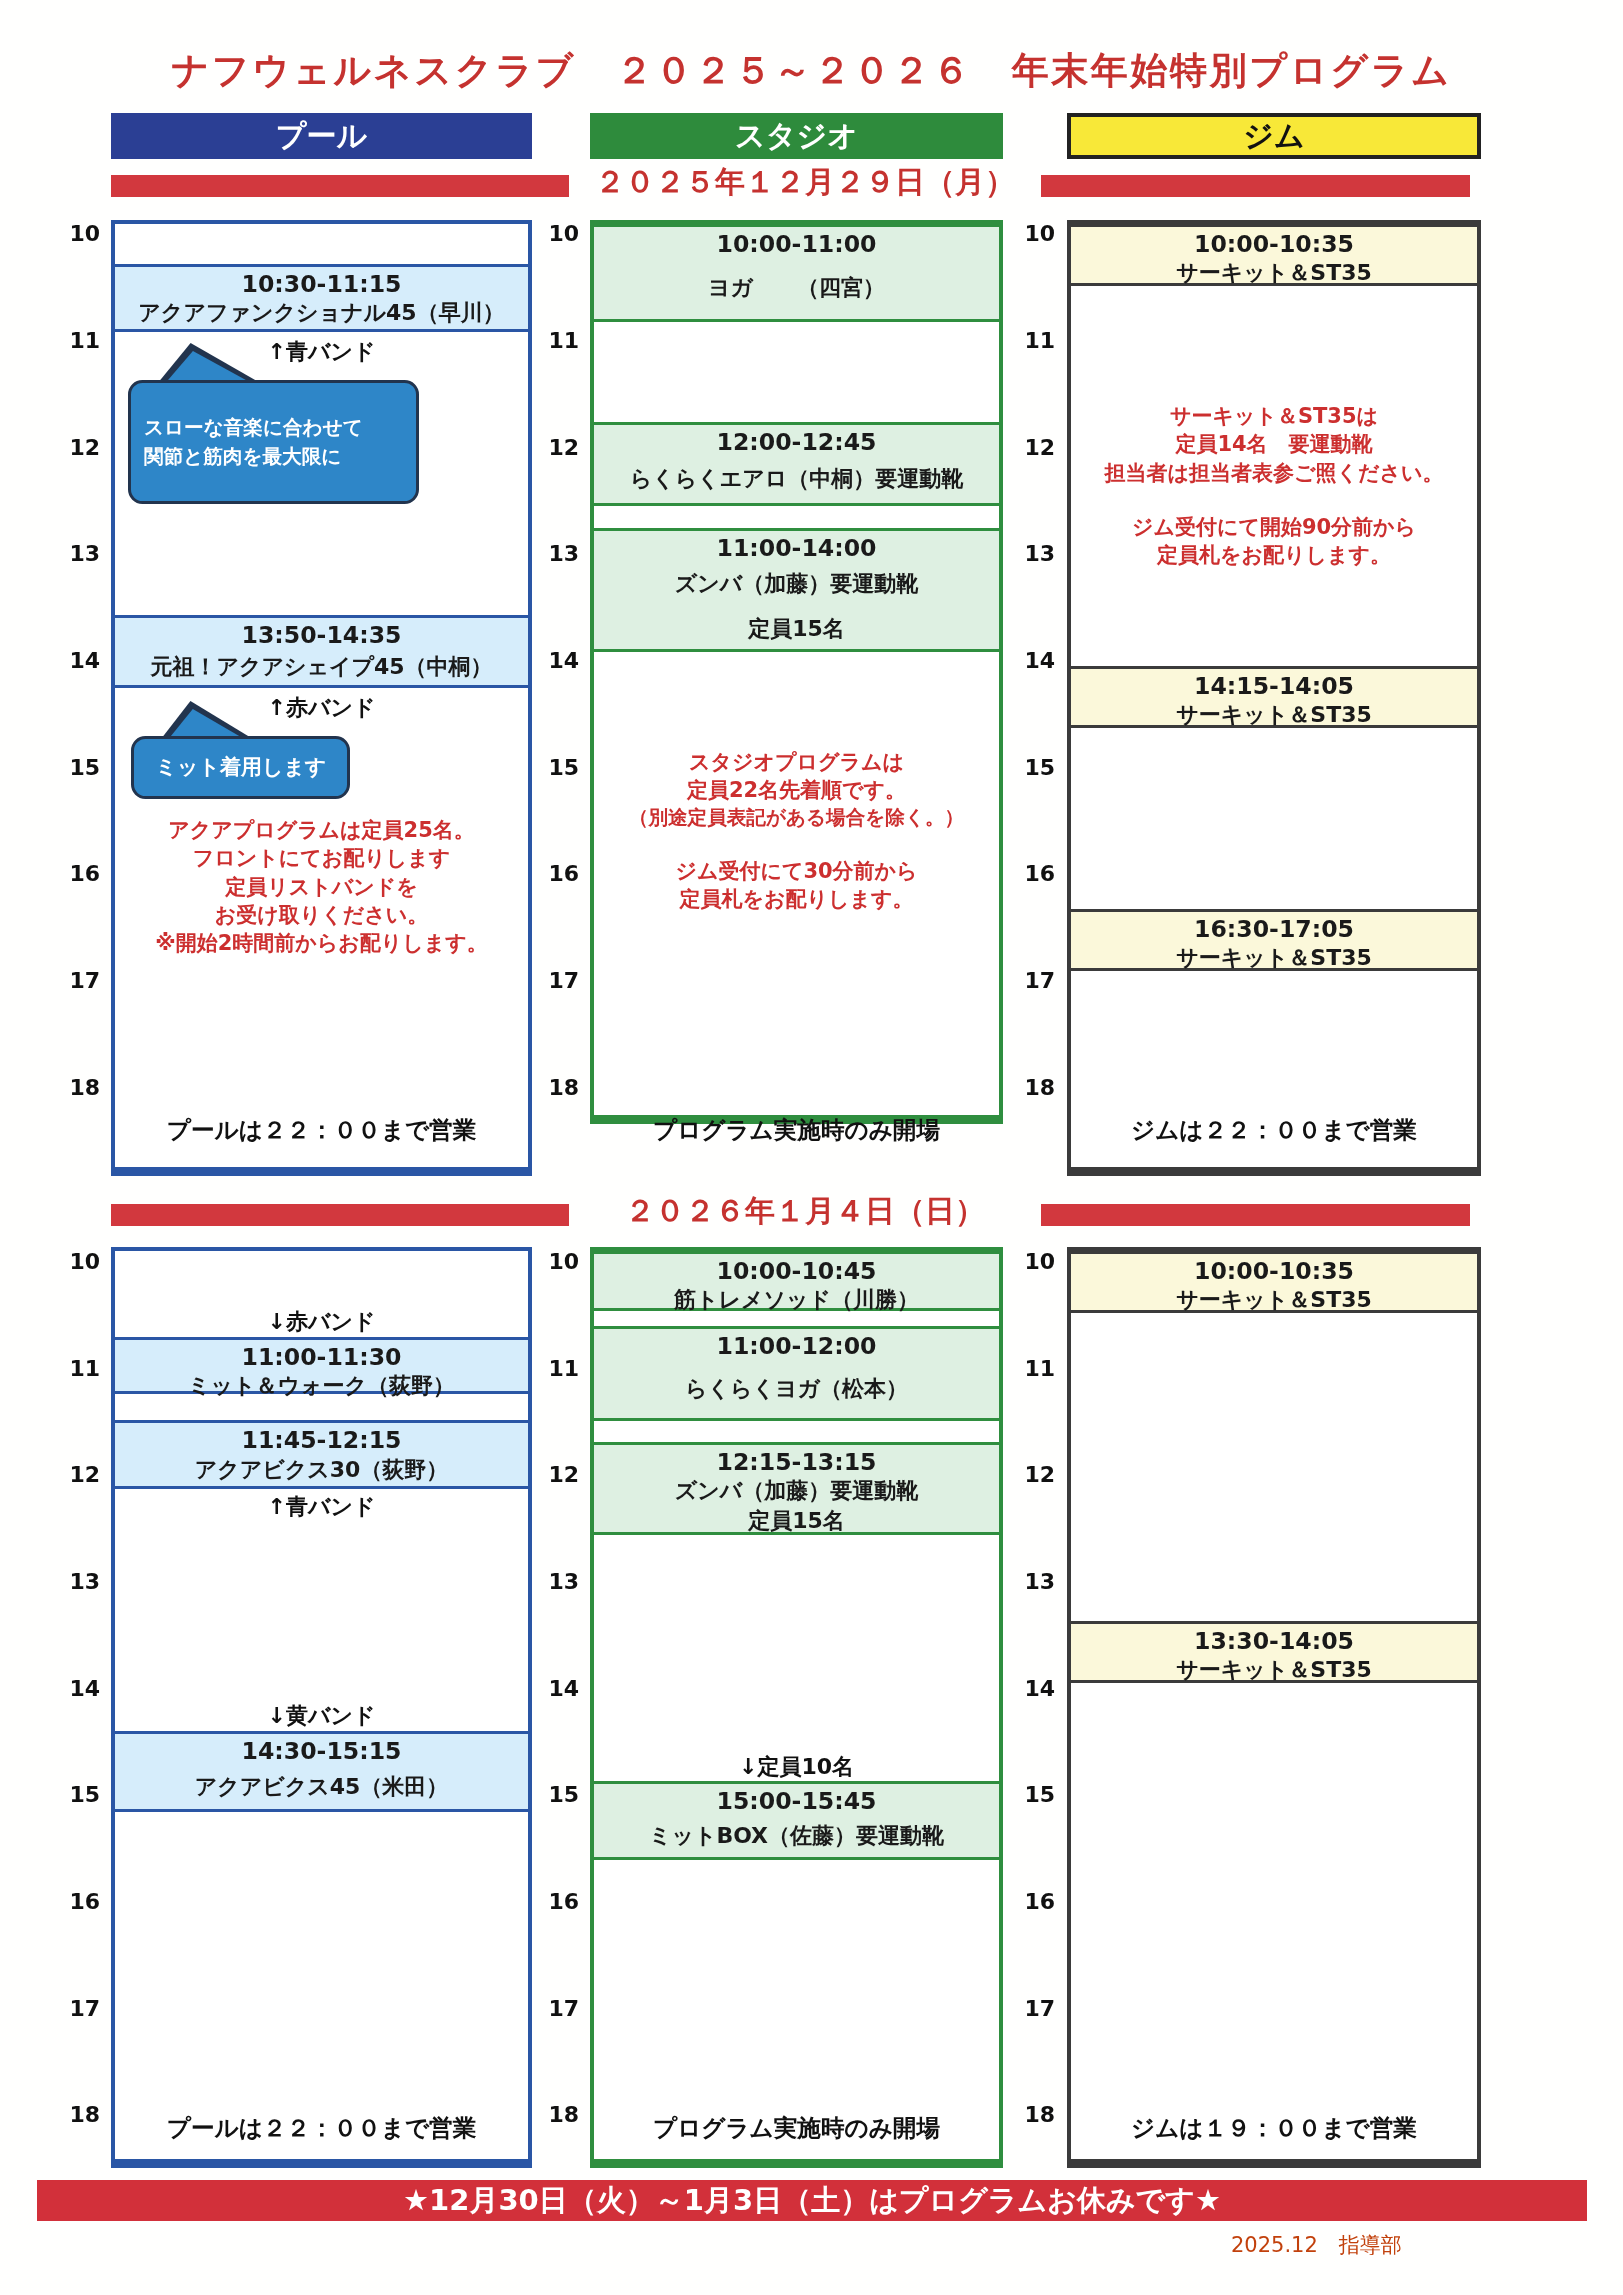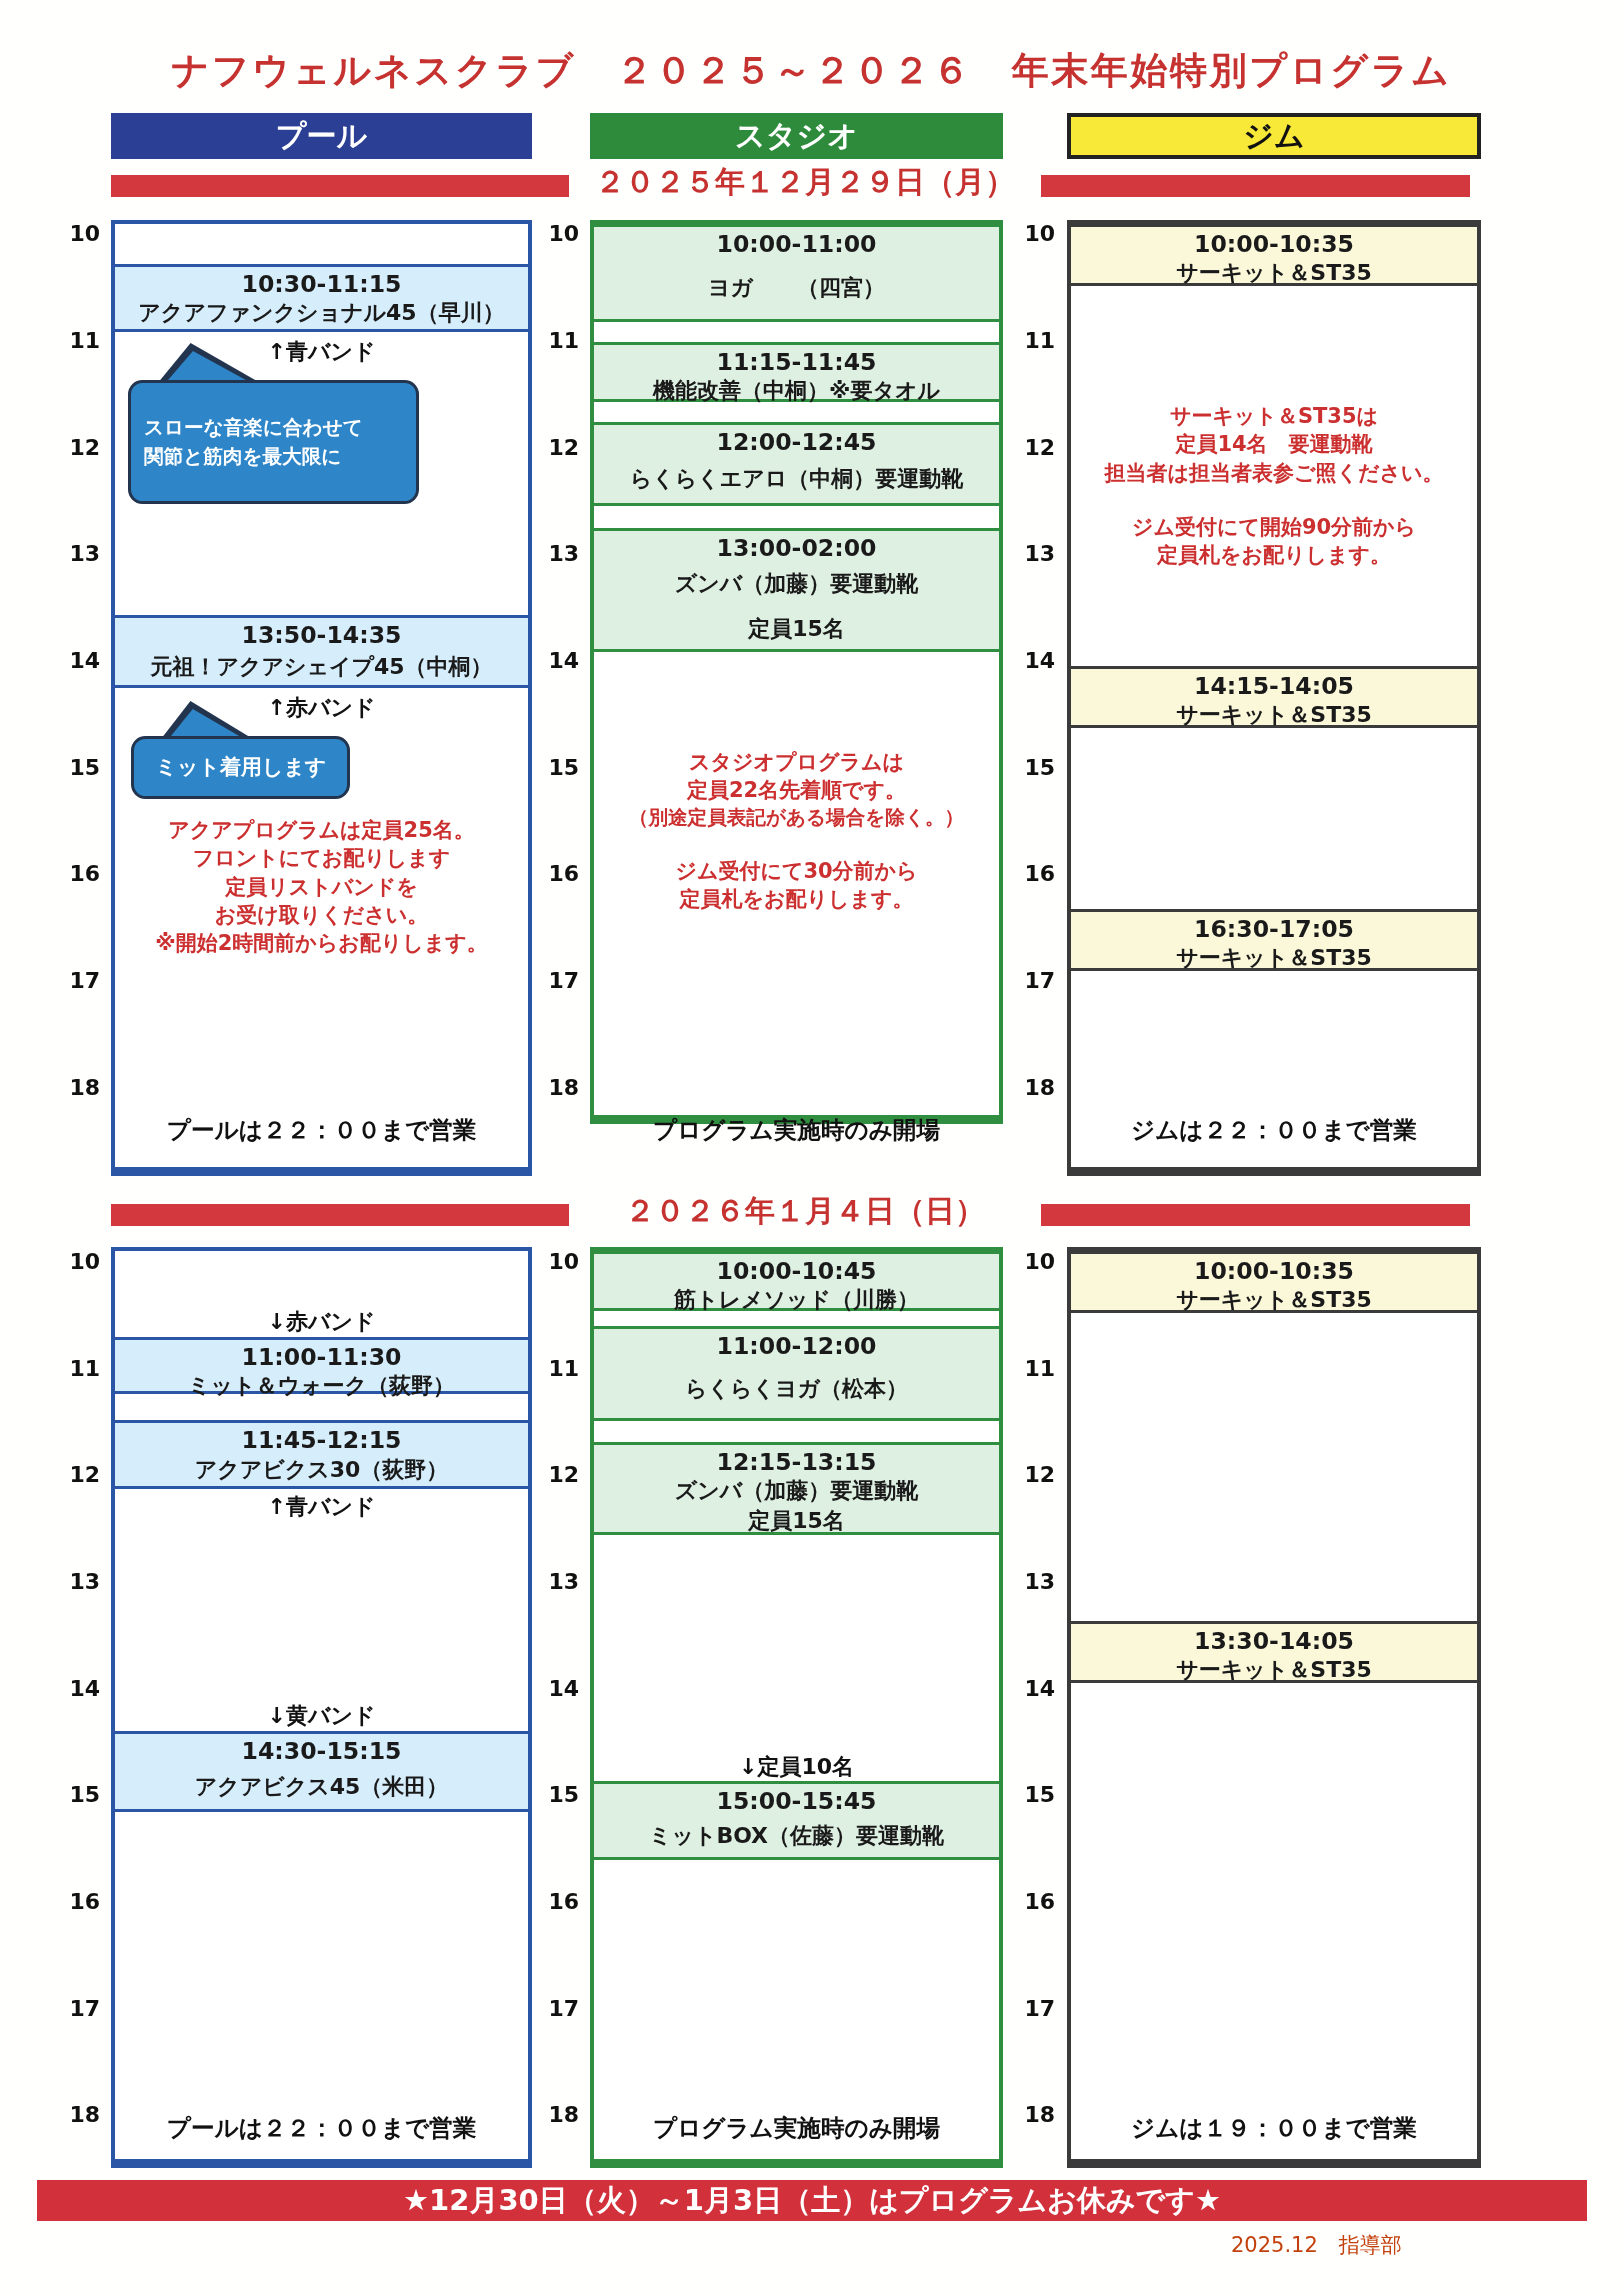--- a/index.html
+++ b/index.html
@@ -128,30 +128,26 @@
       <div>※開始2時間前からお配りします。</div>
     </div>
     <div class="closing" style="top:890px;">プールは２２：００まで営業</div>
   </div>
 
   <div class="box studio" style="top:220px;left:590px;width:413px;height:904px;">
     <div class="slot studio" style="top:0px;height:98px;">
       <span class="t">10:00-11:00</span>
       <span class="n">ヨガ　　（四宮）</span>
     </div>
-    <div class="slot studio" style="top:118px;height:60px;">
-      <span class="t">11:15-11:45</span>
-      <span class="n">機能改善（中桐）※要タオル</span>
-    </div>
     <div class="slot studio" style="top:198px;height:84px;">
       <span class="t">12:00-12:45</span>
       <span class="n">らくらくエアロ（中桐）要運動靴</span>
     </div>
     <div class="slot studio" style="top:304px;height:124px;">
-      <span class="t">13:00-02:00</span>
+      <span class="t">11:00-14:00</span>
       <span class="n">ズンバ（加藤）要運動靴</span>
       <span class="x">定員15名</span>
     </div>
     <div class="notice" style="top:524px;">
       <div>スタジオプログラムは</div>
       <div>定員22名先着順です。</div>
       <div style="font-size:19.6px;">（別途定員表記がある場合を除く。）</div>
       <div class="gap"></div>
       <div>ジム受付にて30分前から</div>
       <div>定員札をお配りします。</div>

